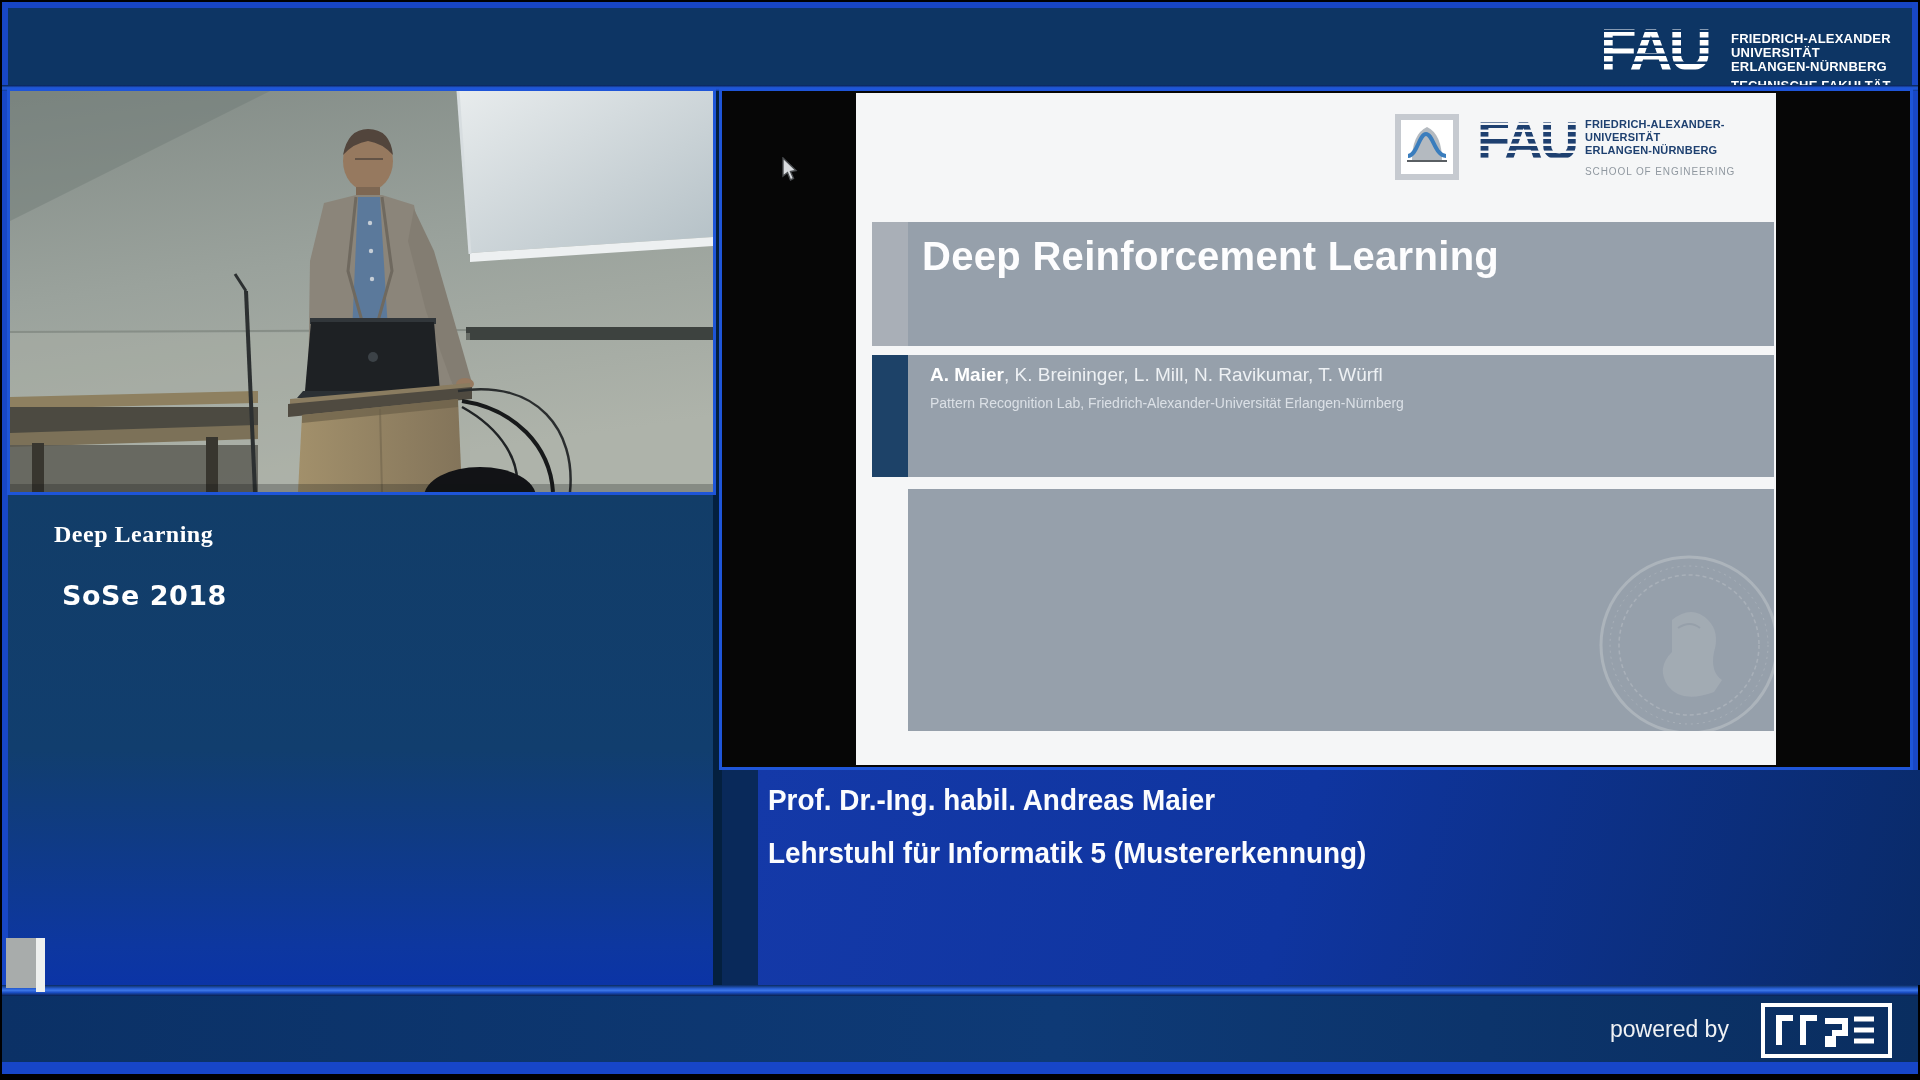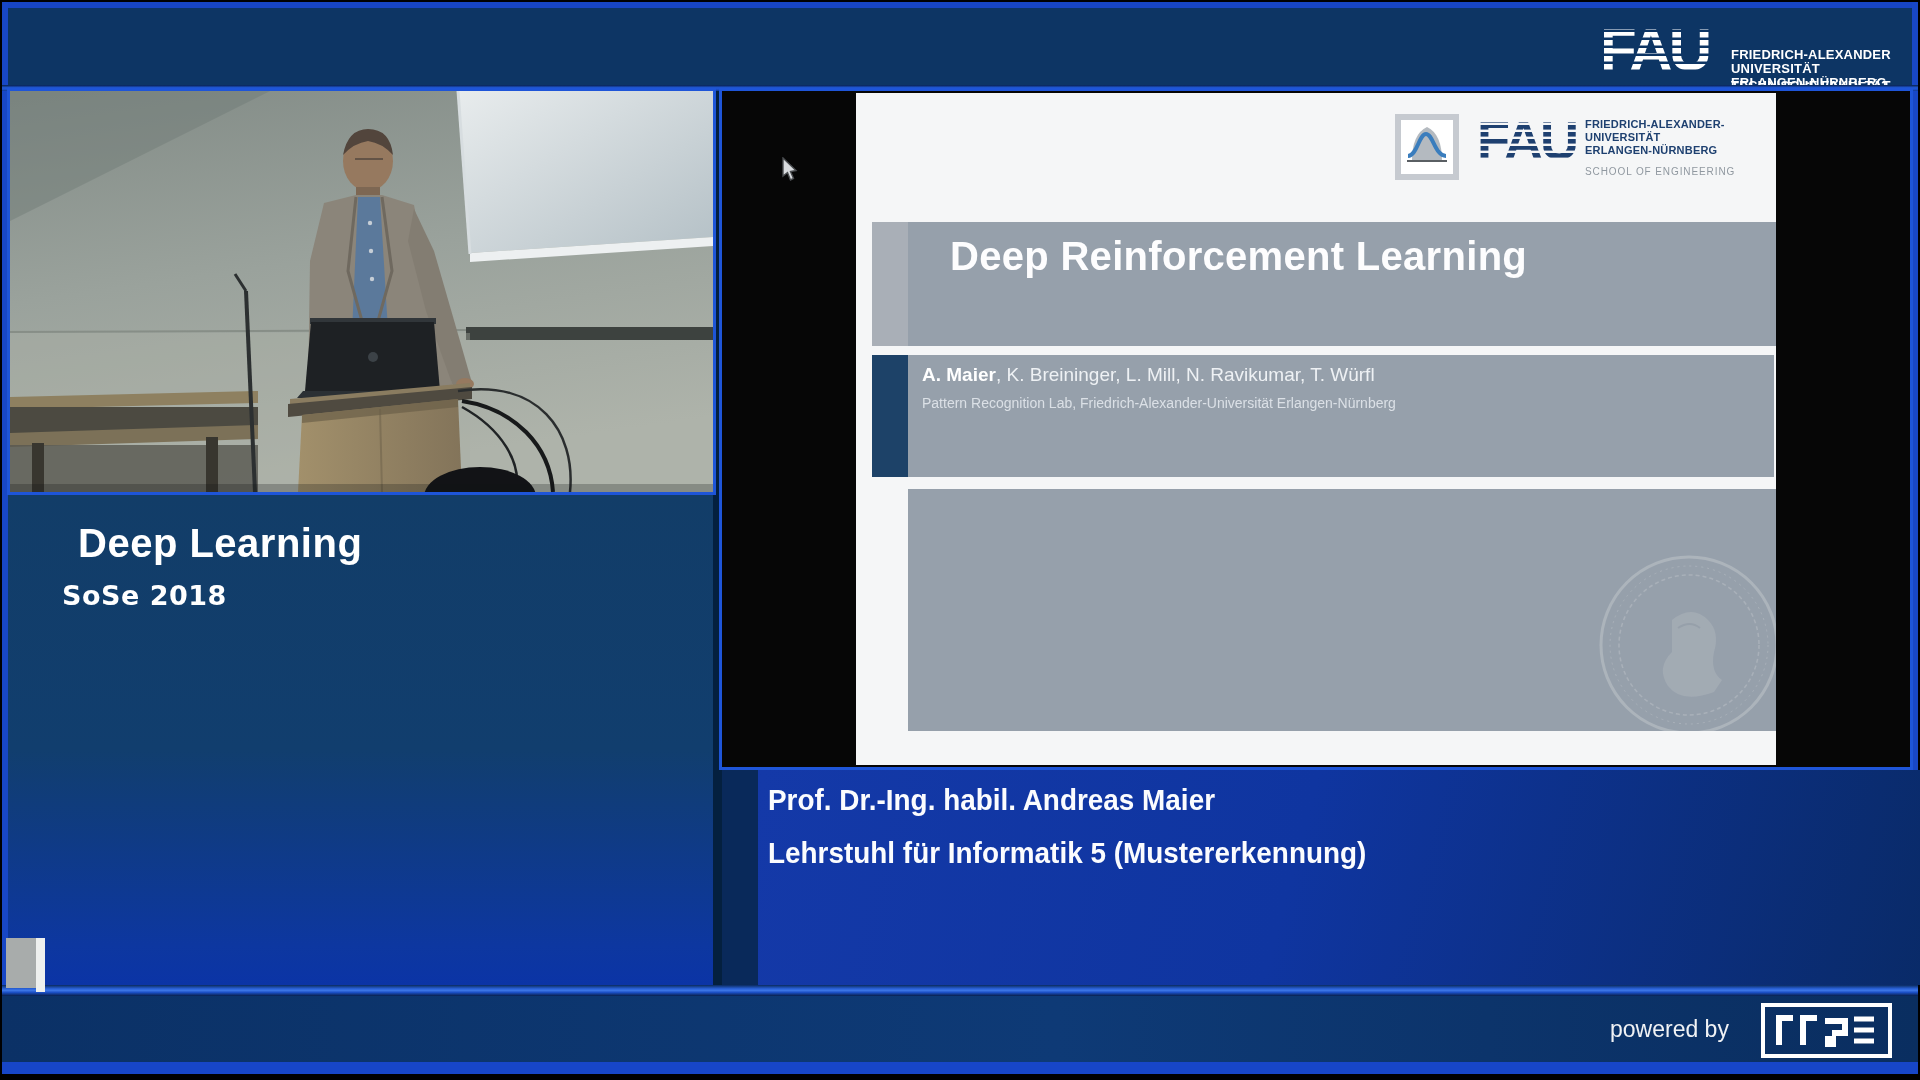--- a/index.html
+++ b/index.html
@@ -10,58 +10,58 @@
   
   .fr-top{left:2px;top:2px;width:1916px;height:6px;background:#1745c4;}
   .fr-left{left:2px;top:2px;width:6px;height:1072px;background:#1847c6;}
   .fr-right{left:1912px;top:2px;width:6px;height:1072px;background:#1847c6;}
   .fr-bottom{left:2px;top:1062px;width:1916px;height:12px;background:#1746c8;}
 
   
   .header{left:8px;top:8px;width:1904px;height:77px;background:#0d3564;}
   .hr1{left:2px;top:85px;width:1916px;height:6px;
        background:linear-gradient(180deg,#08204a 0%,#2058d6 45%,#1d51d0 70%,#123b8e 100%);}
-  .fau-name{left:1723px;top:24px;color:#fff;font-weight:bold;font-size:13px;line-height:14px;letter-spacing:.2px;margin-top:16px;}
+  .fau-name{left:1723px;top:24px;color:#fff;font-weight:bold;font-size:13px;line-height:14px;letter-spacing:.2px;}
   .fau-fac{left:1723px;top:70px;color:#fff;font-weight:bold;font-size:13px;letter-spacing:.2px;}
 
   
   .main-bg{left:8px;top:91px;width:1904px;height:894px;background:#09295a;}
   .divider{left:713px;top:91px;width:9px;height:894px;background:#04203f;z-index:1;}
 
   
   .video-left{left:10px;top:91px;width:703px;height:401px;z-index:2;
               box-shadow:0 0 0 3px #1e55d8;background:#9aa29c;}
   .video-right{left:722px;top:91px;width:1188px;height:676px;z-index:2;
                box-shadow:0 0 0 3px #1e55d8;background:#060606;overflow:hidden;}
 
   
   .slide{left:134px;top:2px;width:920px;height:672px;background:#f5f6f7;overflow:hidden;}
   .prl-box{left:539px;top:21px;}
   .slide-fau-name{left:729px;top:25px;color:#1e4070;font-weight:bold;font-size:11px;line-height:13px;letter-spacing:.2px;}
   .slide-school{left:729px;top:73px;color:#9098a0;font-size:10px;letter-spacing:.9px;}
   .blk-gray{left:16px;top:129px;width:36px;height:124px;background:#a9afb7;}
   .blk-navy{left:16px;top:262px;width:36px;height:122px;background:#1d4268;}
-  .band{background:#96a0ab;left:52px;width:866px;padding-left:28px;}
+  .band{background:#96a0ab;left:52px;width:866px;}
   .band-title{top:129px;height:124px;}
   .band-title h1{margin:12px 0 0 14px;font-size:40px;font-weight:bold;color:#fdfdfe;letter-spacing:.3px;}
-  .band-authors{top:262px;height:122px;padding:9px 0 0 14px;box-sizing:border-box;}
+  .band-authors{top:262px;height:122px;padding:9px 0 0 22px;box-sizing:border-box;}
   .auth-l1{font-size:19px;color:#eef1f4;line-height:22px;}
   .auth-l1 .b{font-weight:bold;color:#ffffff;}
   .auth-l2,.auth-l3{font-size:14px;color:#dbe0e6;line-height:22px;margin-top:6px;}
   .band-content{top:396px;height:242px;overflow:hidden;}
   .seal{left:686px;top:61px;opacity:.8;}
 
   
   .cursor{left:60px;top:66px;z-index:5;}
 
   
   .panel-left{left:8px;top:495px;width:705px;height:490px;z-index:2;
       background:linear-gradient(180deg,#123d68 0%,#113e6e 52%,#0d37a0 92%,#0b34a6 100%);}
-  .course-title{left:70px;top:26px;color:#fff;font-weight:bold;font-size:40px;
-      font-family:Liberation Sans, sans-serif;letter-spacing:.5px;}
+  .course-title{left:46px;top:26px;color:#fff;font-weight:bold;font-size:24px;
+      font-family:Liberation Serif, serif;letter-spacing:.5px;}
   .course-term{left:54px;top:85px;color:#fff;font-weight:bold;font-size:27px;
       font-family:"DejaVu Sans",sans-serif;letter-spacing:.5px;}
   .panel-right{left:758px;top:770px;width:1190px;height:215px;z-index:2;
       background:linear-gradient(105deg,#1439a8 0%,#0f35a0 45%,#092a66 100%);}
   .spk{color:#fbfcfe;font-weight:bold;font-size:30px;white-space:nowrap;
       transform:scaleX(.93);transform-origin:left top;}
   .spk1{left:10px;top:13px;}
   .spk2{left:10px;top:66px;}
 
   

